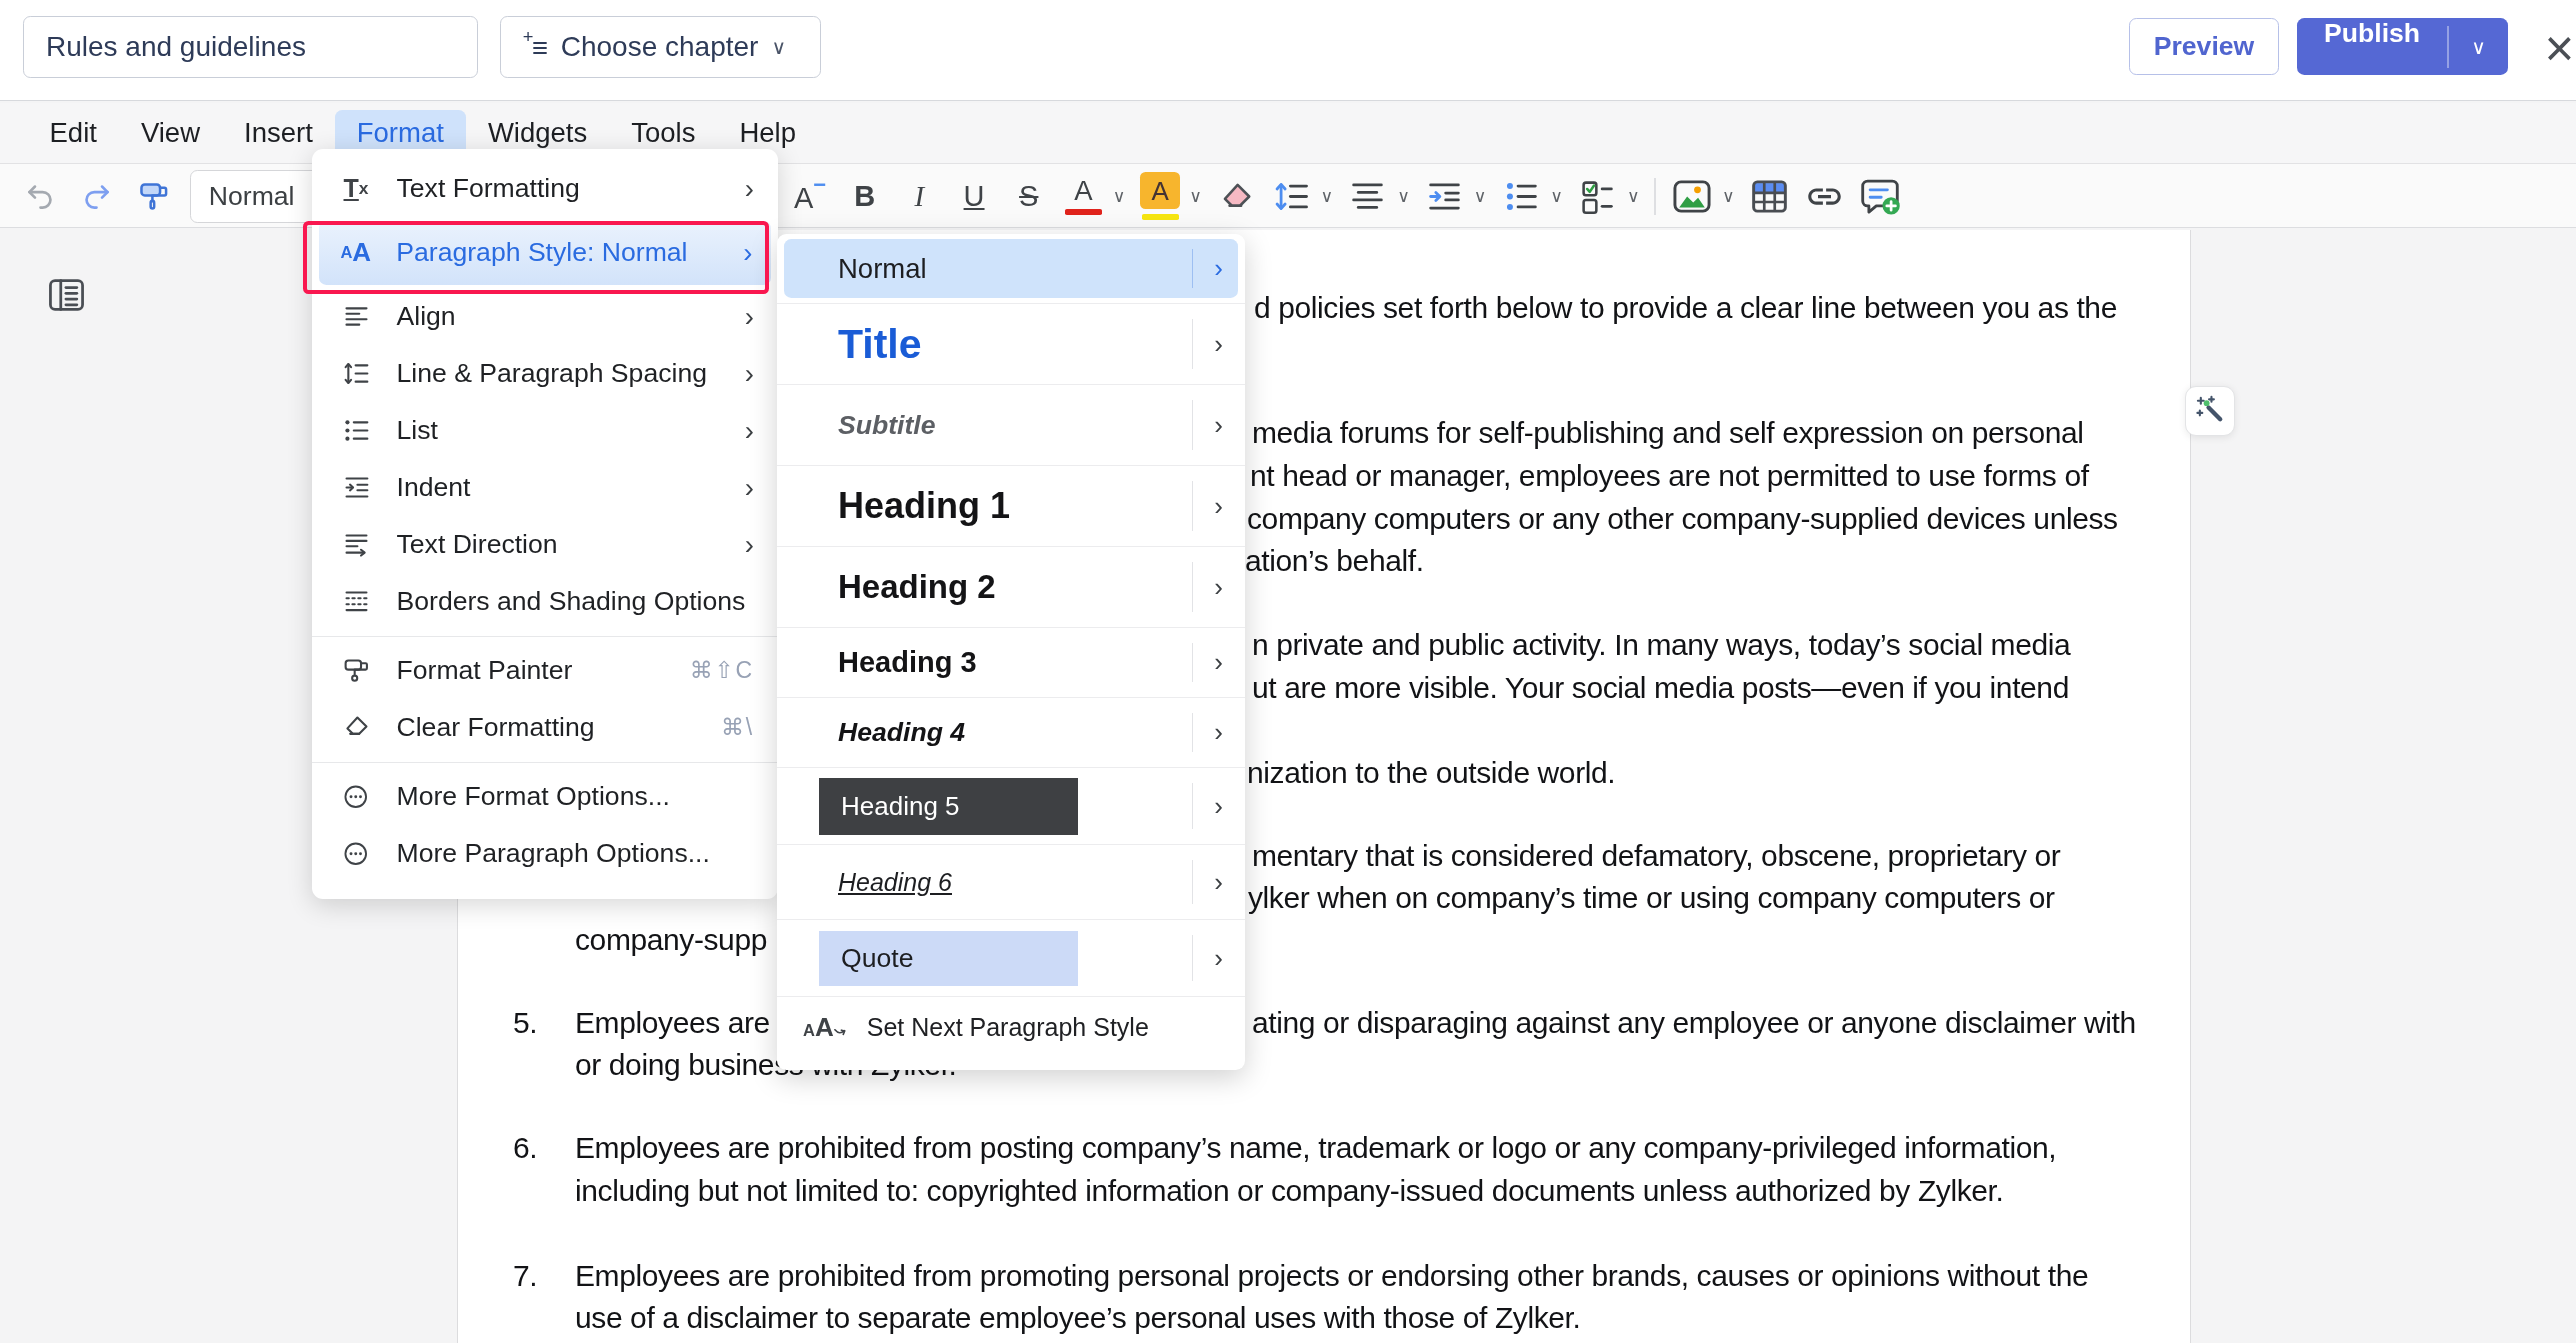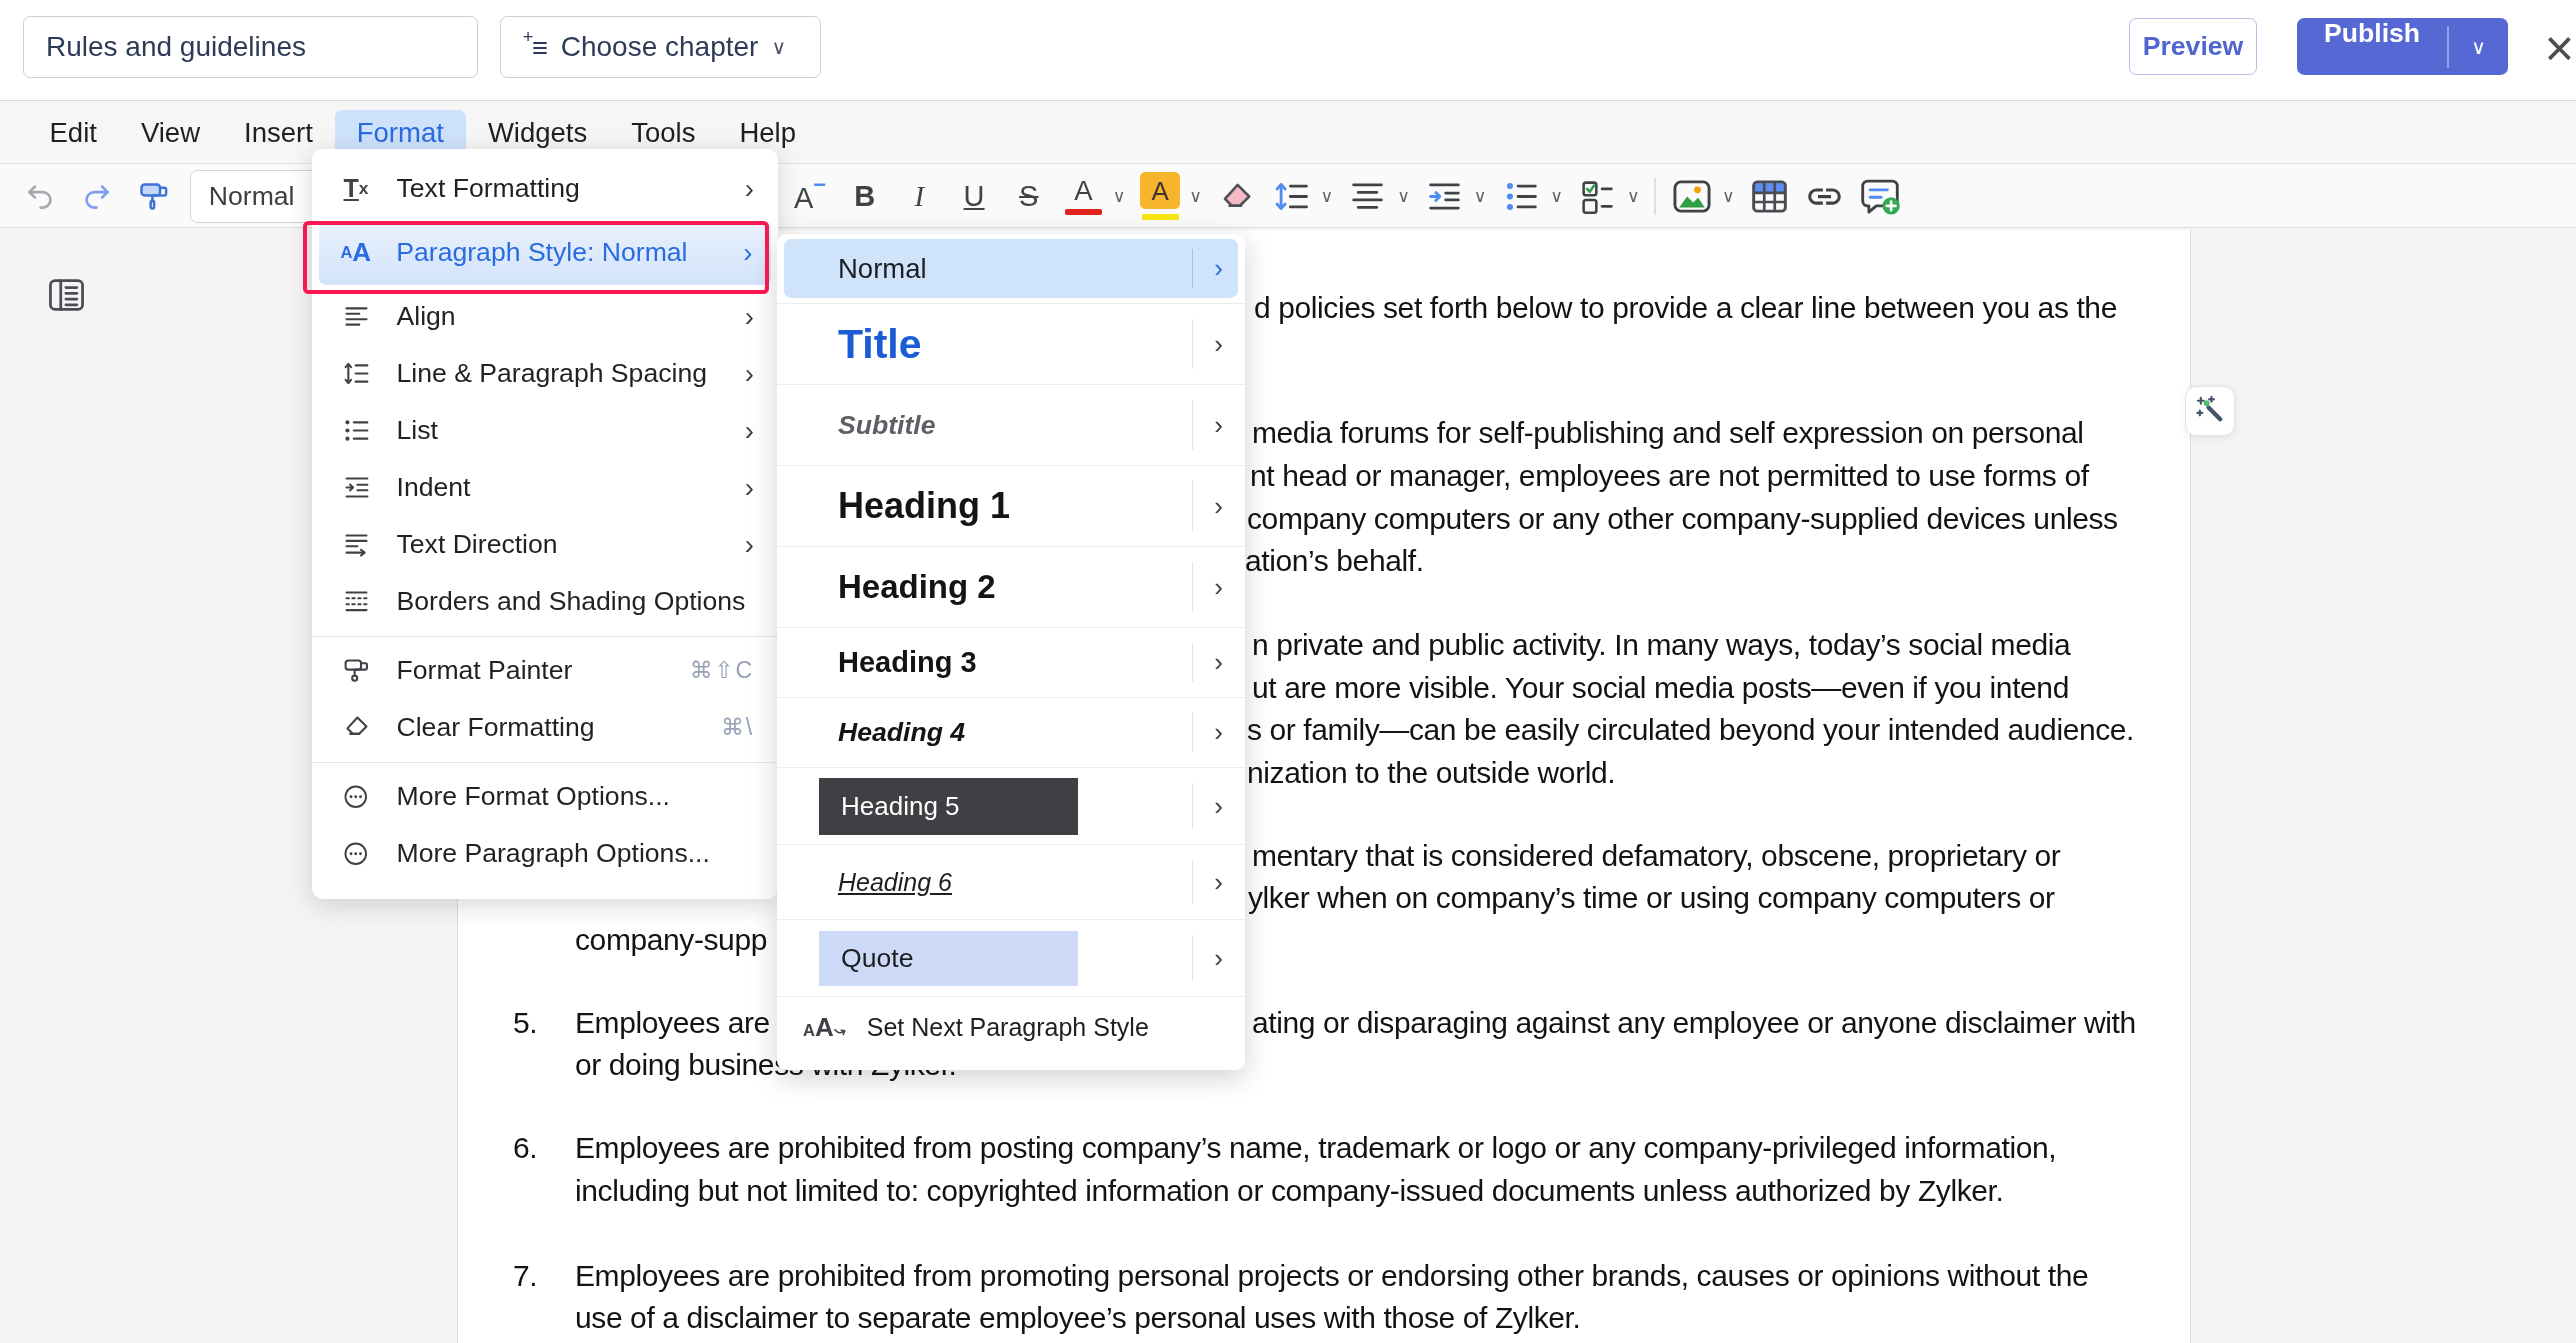--- a/index.html
+++ b/index.html
@@ -12,21 +12,21 @@
           border-bottom:1.8px solid #d7d9dd;display:flex;align-items:center;}
   .doc-title-input{position:absolute;left:23px;top:15.6px;width:455px;height:62px;border:1.8px solid #c9ced8;
           border-radius:7.3px;font-size:28px;color:#2e3b58;padding:0 22px;outline:none;background:#fff;
           font-family:"Liberation Sans",sans-serif;}
   .chapter-btn{position:absolute;left:500px;top:15.6px;width:321px;height:62px;border:1.8px solid #c9ced8;
           border-radius:7.3px;background:#fff;display:flex;align-items:center;gap:13px;padding:0 20px;
           font-size:28px;color:#2e3b58;cursor:pointer;}
   .chapter-icon{font-size:27.5px;color:#2e3b58;line-height:1;}
   .chapter-icon sup{font-size:18.3px;position:relative;top:-3.7px;left:1.8px;}
   .chev{font-size:20px;color:#4a5468;line-height:1;}
-  .preview-btn{position:absolute;left:2129px;top:18.3px;width:128px;height:57px;border:1.8px solid #b6c0e8;
+  .preview-btn{position:absolute;left:2129px;top:18.3px;width:150px;height:57px;border:1.8px solid #b6c0e8;
           border-radius:7.3px;background:#fff;color:#5065cf;font-size:26.6px;font-weight:700;
           display:flex;align-items:center;justify-content:center;cursor:pointer;}
   .publish-btn{position:absolute;left:2297px;top:18.3px;width:211px;height:57px;border-radius:7.3px;
           background:#5568d4;color:#fff;display:flex;align-items:stretch;cursor:pointer;overflow:hidden;}
   .publish-main{flex:1;display:flex;align-items:flex-start;justify-content:center;font-size:26.6px;font-weight:700;}
   .publish-sep{width:1.8px;background:rgba(255,255,255,.38);margin:7.3px 0;}
   .publish-caret{width:59px;display:flex;align-items:center;justify-content:center;font-size:20px;color:#fff;}
   .close-x{position:absolute;left:2532px;top:16.5px;width:55px;height:64px;display:flex;align-items:center;
           justify-content:center;font-size:51px;font-weight:300;color:#4b4f55;cursor:pointer;}
 
@@ -352,21 +352,20 @@
     </div>
 
     <div class="page">
       <span class="frag" style="left:796px;top:57px">d policies set forth below to provide a clear line between you as the</span>
       <span class="frag" style="left:794px;top:182px">media forums for self-publishing and self expression on personal</span>
       <span class="frag" style="left:792px;top:225px">nt head or manager, employees are not permitted to use forms of</span>
       <span class="frag" style="left:789px;top:268px">company computers or any other company-supplied devices unless</span>
       <span class="frag" style="left:787px;top:310px">ation’s behalf.</span>
       <span class="frag" style="left:794px;top:394px">n private and public activity. In many ways, today’s social media</span>
       <span class="frag" style="left:794px;top:437px">ut are more visible. Your social media posts—even if you intend</span>
-      <span class="frag" style="left:789px;top:479px">s or family—can be easily circulated beyond your intended audience.</span>
       <span class="frag" style="left:789px;top:522px">nization to the outside world.</span>
       <span class="frag" style="left:794px;top:605px">mentary that is considered defamatory, obscene, proprietary or</span>
       <span class="frag" style="left:790px;top:647px">ylker when on company’s time or using company computers or</span>
       <span class="frag" style="left:117px;top:689px">company-supp</span>
       <span class="frag" style="left:55px;top:772px">5.</span>
       <span class="frag" style="left:117px;top:772px">Employees are</span>
       <span class="frag" style="left:794px;top:772px">ating or disparaging against any employee or anyone disclaimer with</span>
       <span class="frag" style="left:117px;top:814px">or doing business with Zylker.</span>
       <span class="frag" style="left:55px;top:897px">6.</span>
       <span class="frag" style="left:117px;top:897px">Employees are prohibited from posting company’s name, trademark or logo or any company-privileged information,</span>

